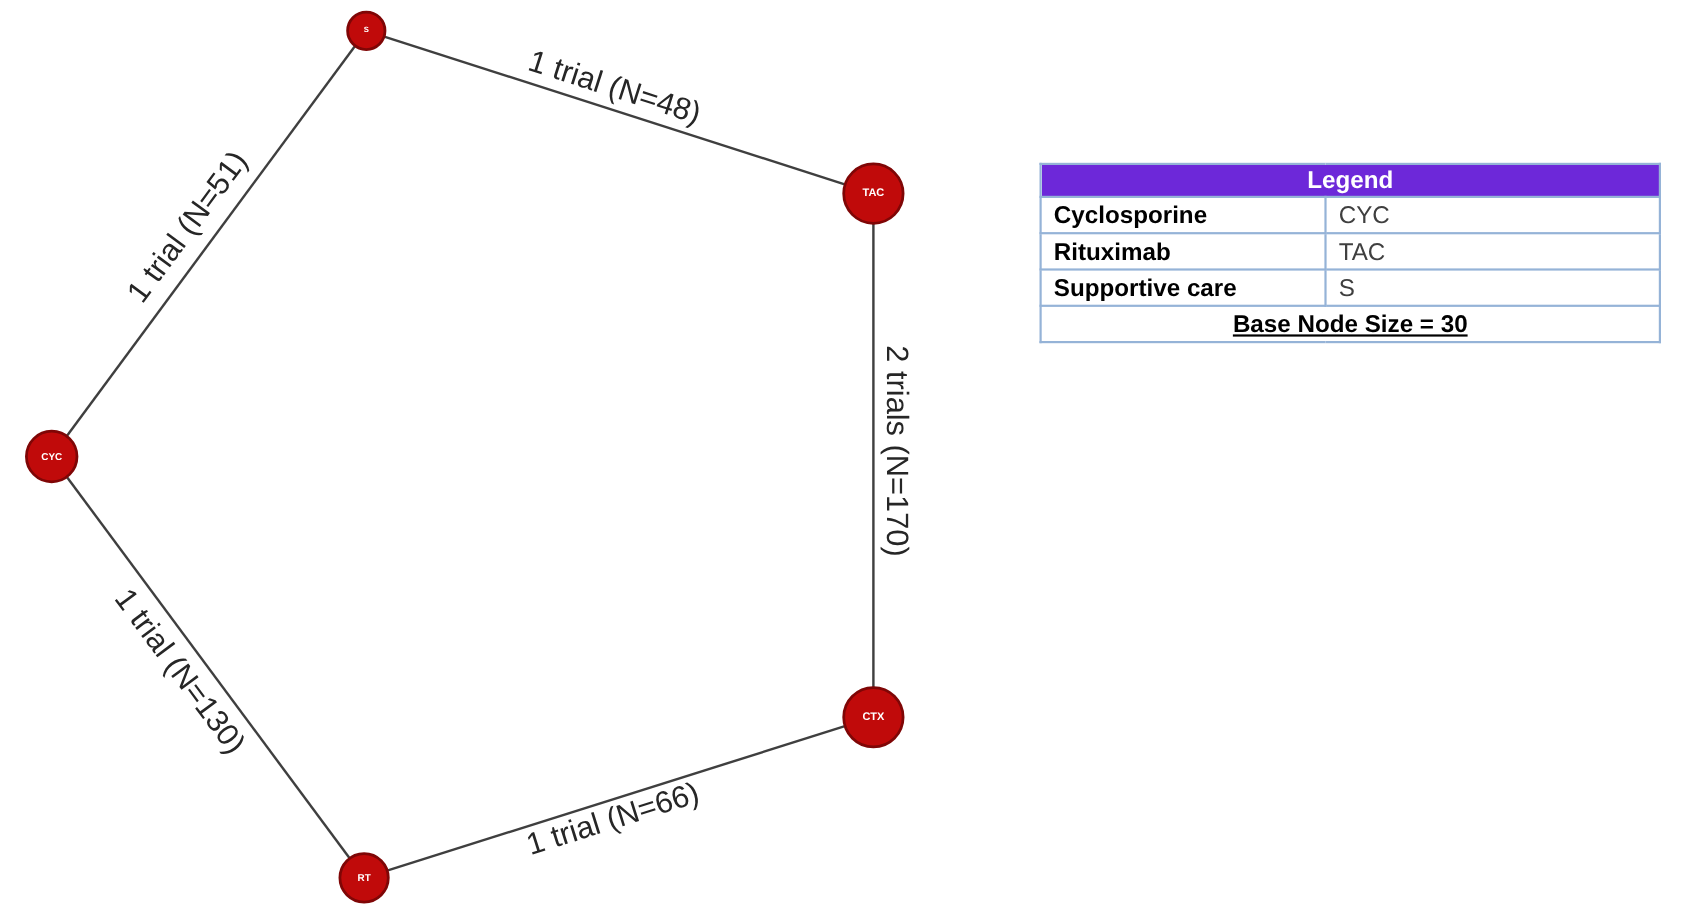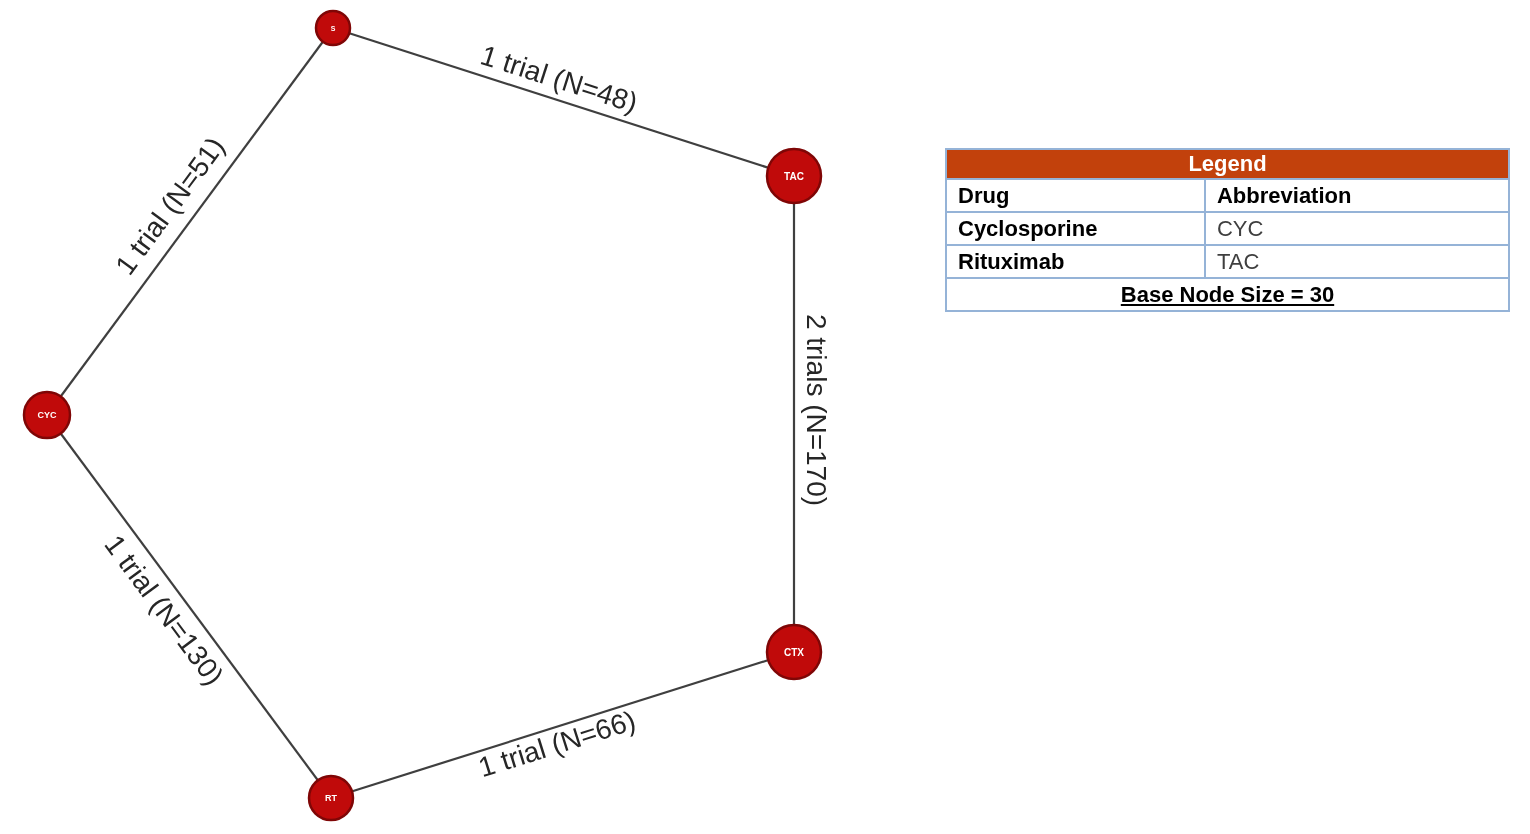--- a/index.html
+++ b/index.html
@@ -35,21 +35,21 @@
     border: 2px solid #95b3d7;
     padding: 1px 11px;
     height: 29px;
     line-height: 1.15;
     white-space: nowrap;
     overflow: hidden;
     text-align: left;
     vertical-align: middle;
   }
   .legend th.lg-head {
-    background: #c2410c;
+    background: #6d28d9;
     color: #ffffff;
     font-weight: bold;
     text-align: center;
     height: 26px;
   }
   .legend .bold { font-weight: bold; }
   .legend .val { color: #3f3f3f; font-weight: normal; }
   .legend .center { text-align: center; text-decoration: underline; }
 </style>
 </head>
@@ -96,30 +96,30 @@
           <col style="width:46%">
           <col>
         </colgroup>
       <thead>
         <tr>
           <th colspan="2" class="lg-head">Legend</th>
         </tr>
       </thead>
       <tbody>
         <tr>
-          <td class="bold">Drug</td>
-          <td class="bold">Abbreviation</td>
-        </tr>
-        <tr>
           <td class="bold">Cyclosporine</td>
           <td class="val">CYC</td>
         </tr>
         <tr>
           <td class="bold">Rituximab</td>
           <td class="val">TAC</td>
+        </tr>
+        <tr>
+          <td class="bold">Supportive care</td>
+          <td class="val">S</td>
         </tr>
         <tr>
           <td colspan="2" class="bold center">Base Node Size = 30</td>
         </tr>
       </tbody>
     </table>
   </div>
 
 </div>
 

